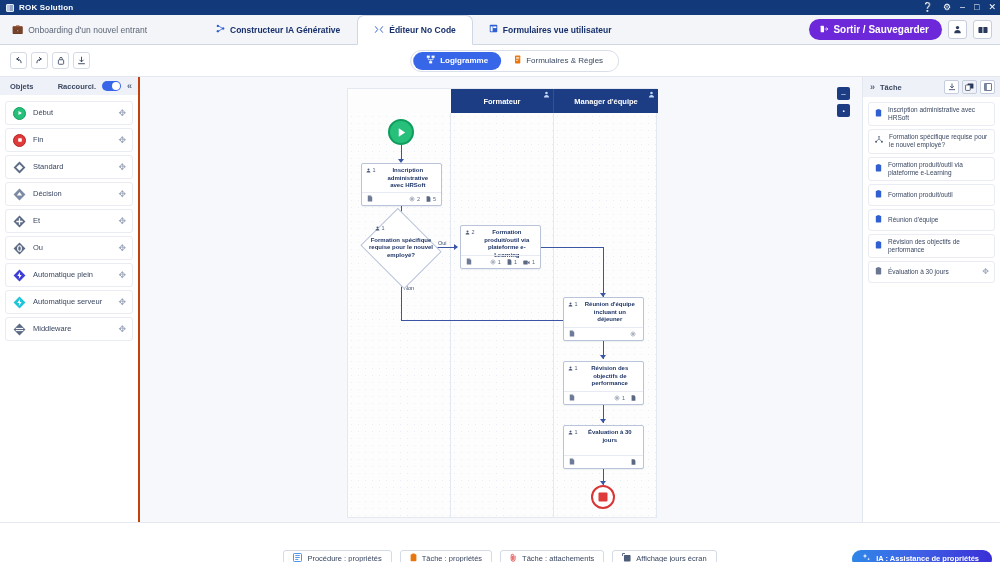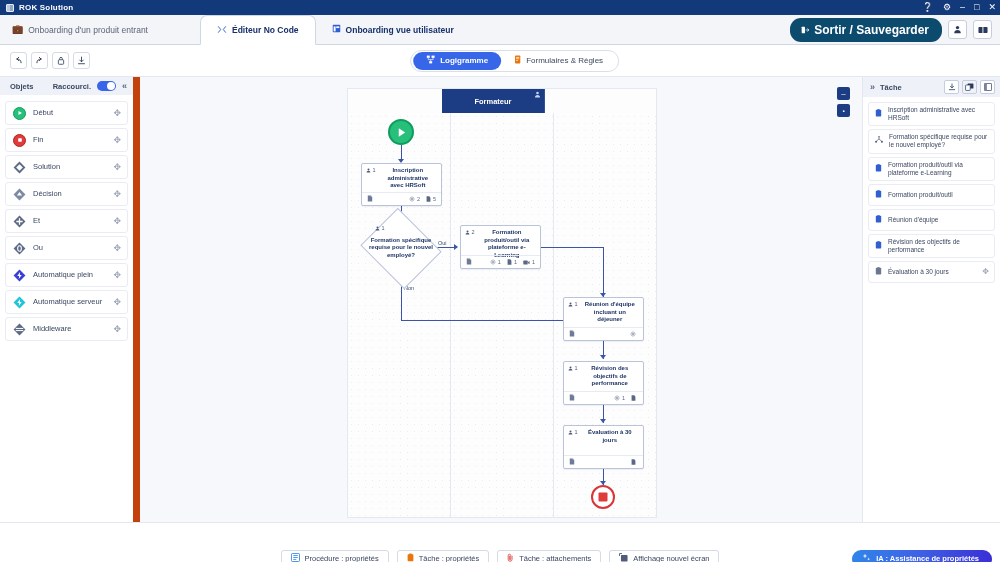--- a/index.html
+++ b/index.html
@@ -69,23 +69,23 @@
   .tab .tico { font-size: 9px; line-height: 1; display: inline-block; }
   .orange { color: #e8760c; }
   .blue   { color: #2f5fd0; }
 
   #tabbar .right-zone {
     margin-left: auto;
     display: flex; align-items: center; gap: 6px;
     padding-right: 8px;
   }
   #btn-save {
-    background: #0c4a6e;
+    background: #6d28d9;
     color: #fff;
-    font-size: 12px;
+    font-size: 10px;
     font-weight: bold;
     border-radius: 11px;
     padding: 5px 13px 5px 11px;
     display: flex; align-items: center; gap: 5px;
     border: none;
     white-space: nowrap;
   }
   .sq-btn {
     width: 19px; height: 19px;
     border: 1px solid #c6cedd;
@@ -128,21 +128,21 @@
   }
   .seg.on { background: #3767e8; color: #fff; font-weight: bold; }
 
   
   #main { display: flex; height: 445px; background: #f7f8fb; }
 
   
   #objpanel {
     width: 140px;
     background: #ffffff;
-    border-right: 7px solid #c2410c;
+    border-right: 2px solid #c2410c;
     display: flex; flex-direction: column;
   }
   #objhead {
     height: 18px;
     background: #eef1f7;
     display: flex; align-items: center;
     padding: 0 6px 0 10px;
     font-size: 7.5px; color: #3a4761; font-weight: bold;
     gap: 6px;
   }
@@ -349,43 +349,54 @@
     <span>–</span>
     <span>□</span>
     <span>✕</span>
   </div>
 </div>
 
 <div id="tabbar">
 
   <div class="tab first">
     <span class="tico orange">💼</span>
-    <span>Onboarding d'un produit entrant</span>
-  </div>
-
+    <span>Onboarding d'un nouvel entrant</span>
+  </div>
+
+  <div class="tab strong">
+    <span class="tico blue">
+      <svg width="9" height="9" viewBox="0 0 12 12">
+          <circle cx="2.5" cy="2.5" r="1.6" fill="#2f5fd0"></circle>
+          <circle cx="2.5" cy="9.5" r="1.6" fill="#2f5fd0"></circle>
+          <circle cx="9.5" cy="6" r="1.6" fill="#2f5fd0"></circle>
+          <path d="M4 3L8 5.4M4 9L8 6.7" stroke="#2f5fd0" stroke-width="1" fill="none"></path>
+        </svg>
+    </span>
+    <span>Constructeur IA Générative</span>
+  </div>
 
 
   <div class="tab active">
     <span class="tico blue">
       <svg width="10" height="9" viewBox="0 0 14 12">
           <path d="M2 2L5.2 6 2 10M12 2L8.8 6 12 10" stroke="#2f5fd0" stroke-width="1.3" fill="none" stroke-linecap="round"></path>
         </svg>
     </span>
     <span>Éditeur No Code</span>
   </div>
 
   <div class="tab strong">
     <span class="tico blue">
       <svg width="9" height="9" viewBox="0 0 12 12">
           <rect x="1" y="1" width="10" height="10" rx="1" fill="#2f5fd0"></rect>
           <rect x="2.2" y="3.2" width="2.6" height="6.6" fill="#ffffff"></rect>
           <rect x="5.6" y="3.2" width="4.2" height="2.2" fill="#ffffff"></rect>
         </svg>
     </span>
-    <span>Onboarding vue utilisateur</span>
+    <span>Formulaires vue utilisateur</span>
   </div>
 
   <div class="right-zone">
     <button id="btn-save">
       <span>
         <svg width="8" height="8" viewBox="0 0 12 12">
             <rect x="1" y="1" width="5" height="10" rx="1" fill="#ffffff"></rect>
             <path d="M7.5 6h4M9.8 4l2 2-2 2" stroke="#ffffff" stroke-width="1.1" fill="none" stroke-linecap="round"></path>
           </svg>
       </span>
@@ -488,21 +499,21 @@
         <span class="grip">✥</span>
       </div>
 
       <div class="obj-row">
         <span class="shape">
           <svg width="13" height="13" viewBox="0 0 14 14">
               <path d="M7 0.6L13.4 7 7 13.4 0.6 7z" fill="#5d6b86"></path>
               <path d="M7 3.4L10.6 7 7 10.6 3.4 7z" fill="#ffffff"></path>
             </svg>
         </span>
-        <span class="lbl">Solution</span>
+        <span class="lbl">Standard</span>
         <span class="grip">✥</span>
       </div>
 
       <div class="obj-row">
         <span class="shape">
           <svg width="13" height="13" viewBox="0 0 14 14">
               <path d="M7 0.6L13.4 7 7 13.4 0.6 7z" fill="#7d8aa3"></path>
               <path d="M7 4.2L9.8 8.2H4.2z" fill="#ffffff"></path>
             </svg>
         </span>
@@ -577,22 +588,31 @@
     <div class="zbtn" style="top:27px;">
       <span style="font-size:6px;">▪</span>
     </div>
 
     <div id="diagram">
 
       <div class="lane-body" style="left:0;width:103px;"></div>
       <div class="lane-body" style="left:103px;width:103px;"></div>
       <div class="lane-body" style="left:206px;width:104px;border-right:none;"></div>
 
-      <div class="lane-head" style="left:94px;width:103px;text-align:right;">
+      <div class="lane-head" style="left:103px;width:103px;text-align:right;">
         <span>Formateur</span>
+        <span class="usr">
+          <svg width="7" height="7" viewBox="0 0 12 12">
+              <circle cx="6" cy="3.4" r="2.2" fill="#cfe0ff"></circle>
+              <path d="M1.6 11c0-2.6 2-4.2 4.4-4.2S10.4 8.4 10.4 11z" fill="#cfe0ff"></path>
+            </svg>
+        </span>
+      </div>
+      <div class="lane-head" style="left:206px;width:104px;border-right:none;">
+        <span>Manager d'équipe</span>
         <span class="usr">
           <svg width="7" height="7" viewBox="0 0 12 12">
               <circle cx="6" cy="3.4" r="2.2" fill="#cfe0ff"></circle>
               <path d="M1.6 11c0-2.6 2-4.2 4.4-4.2S10.4 8.4 10.4 11z" fill="#cfe0ff"></path>
             </svg>
         </span>
       </div>
 
       <div class="edge v" style="left:53px;top:56px;height:16px;"></div>
       <div class="arrow down" style="left:50px;top:70px;"></div>
@@ -958,21 +978,21 @@
       <span>Tâche : attachements</span>
     </div>
 
     <div class="fbtn">
       <span>
         <svg width="9" height="9" viewBox="0 0 12 12">
             <rect x="2.6" y="2.6" width="8.8" height="8.8" rx="1" fill="#4d5d7a"></rect>
             <path d="M0.7 4V0.7H4" stroke="#4d5d7a" stroke-width="1.2" fill="none"></path>
           </svg>
       </span>
-      <span>Affichage nouvel écran</span>
+      <span>Affichage jours écran</span>
     </div>
   </div>
 
   <div id="ai-btn">
     <span>
       <svg width="9" height="9" viewBox="0 0 12 12">
           <path d="M4 0.8l0.8 2.4 2.4 0.8-2.4 0.8L4 7.2 3.2 4.8 0.8 4l2.4-0.8z" fill="#ffffff"></path>
           <path d="M8.8 6l0.5 1.5 1.5 0.5-1.5 0.5-0.5 1.5-0.5-1.5L6.8 8l1.5-0.5z" fill="#ffffff"></path>
         </svg>
     </span>

